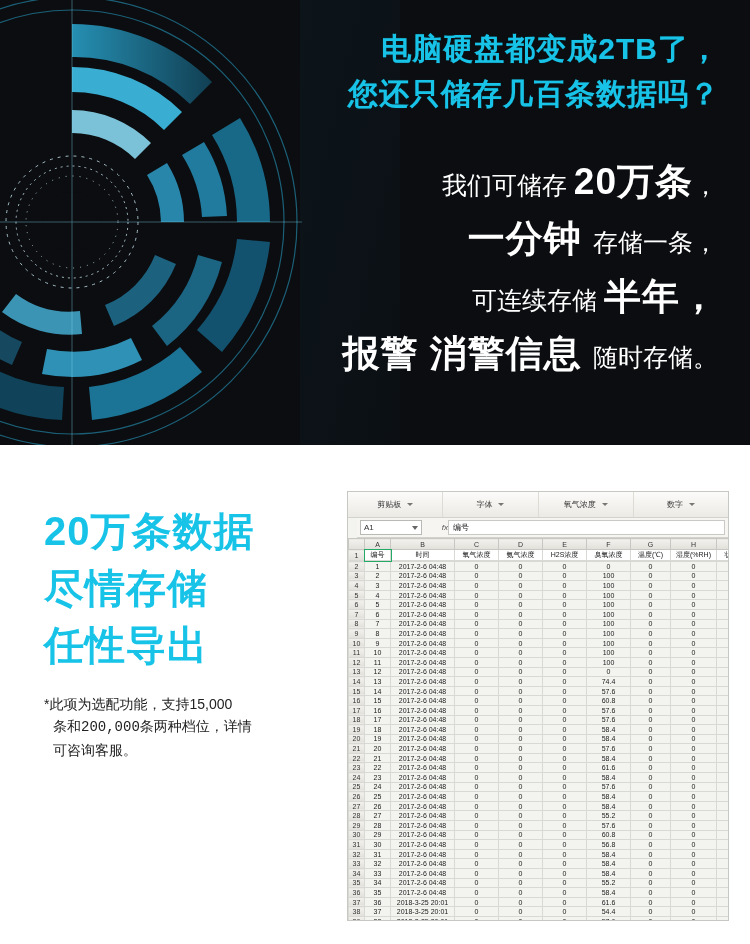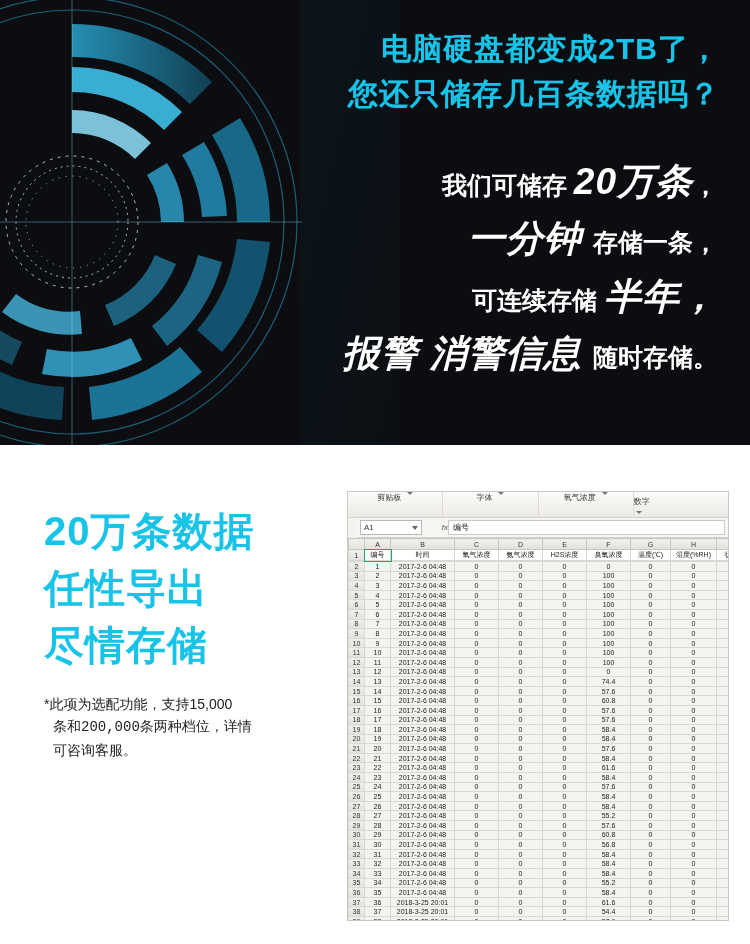--- a/index.html
+++ b/index.html
@@ -43,22 +43,22 @@
     text-align: right;
     padding-right: 14px;
   }
   .sub-line {
     display: block;
     white-space: nowrap;
     line-height: 1.28;
     margin-bottom: 10px;
     font-weight: bold;
   }
-  .sm { font-size: 25px; font-weight: bold; }
-  .lg { font-size: 37px; font-weight: bold; letter-spacing: 1px; font-style: italic; }
+  .sm { font-size: 25px; font-weight: normal; }
+  .lg { font-size: 37px; font-weight: bold; letter-spacing: 1px; }
 
   
   .lower {
     position: relative;
     width: 750px; height: 499px;
     background: #ffffff;
   }
   .left-copy {
     position: absolute; left: 44px; top: 58px; width: 320px;
   }
@@ -92,26 +92,26 @@
     height: 26px;
     background: linear-gradient(#fbfbfa,#eceae4);
     border-bottom: 1px solid #d4d2cc;
     display: flex;
     align-items: center;
     font-size: 8px;
     color: #3a3a3a;
   }
   .ribbon-group {
     flex: 1 1 0;
-    display: flex; justify-content: center;
+    display: flex; align-items: center; justify-content: center;
     gap: 4px;
     border-right: 1px solid #dedbd4;
     height: 100%;
   }
-  .ribbon-group:last-child { border-right: none; flex-direction: column; }
+  .ribbon-group:last-child { border-right: none; }
   .rb-caret {
     width:0;height:0;border-left:3px solid transparent;border-right:3px solid transparent;
     border-top:3px solid #777; display:inline-block; margin-left:2px;
   }
   .formula-bar {
     height: 20px;
     background: #f6f5f2;
     border-bottom: 1px solid #d4d2cc;
     display: flex; align-items: center;
     font-size: 8px; color: #333; margin-left: 9px;
@@ -247,22 +247,22 @@
         </span>
       </div>
     </div>
   </div>
 
   <div class="lower">
 
     <div class="left-copy">
       <div class="big-blue">
         <div>20万条数据</div>
+        <div>尽情存储</div>
         <div>任性导出</div>
-        <div>尽情存储</div>
       </div>
       <div class="note">
         <span>*此项为选配功能，支持15,000</span>
         <span class="indent">条和200,000条两种档位，详情</span>
         <span class="indent">可咨询客服。</span>
       </div>
     </div>
 
     <div class="excel">
 

